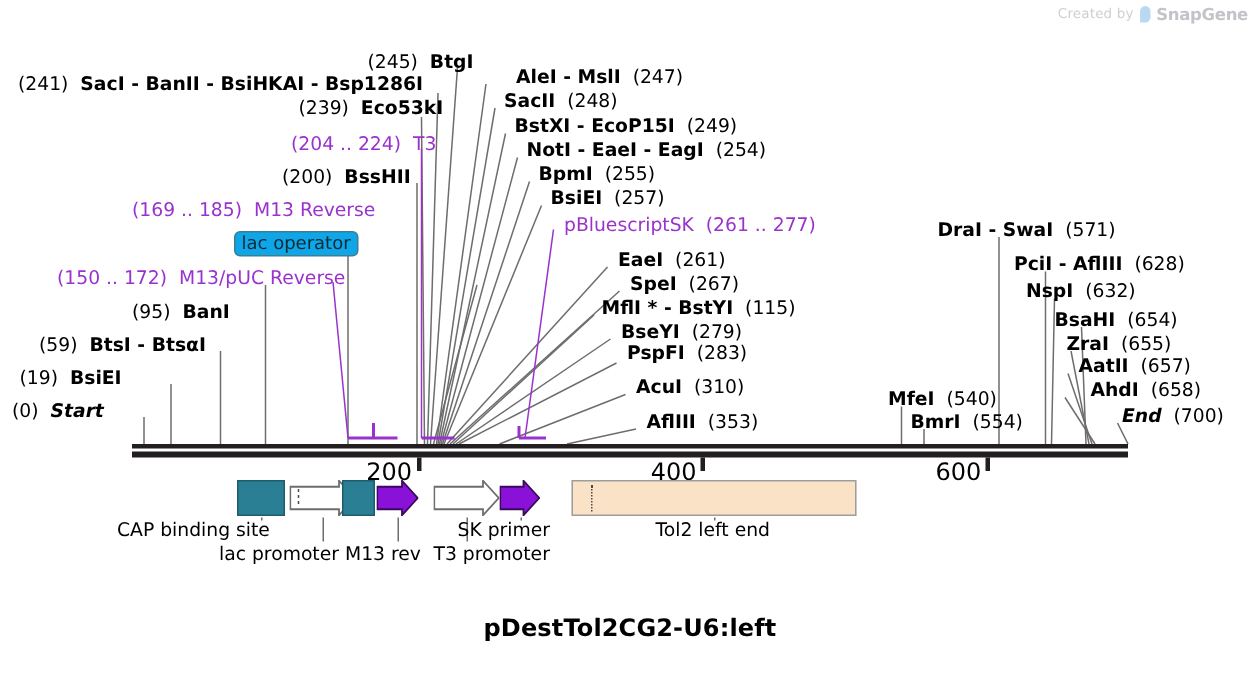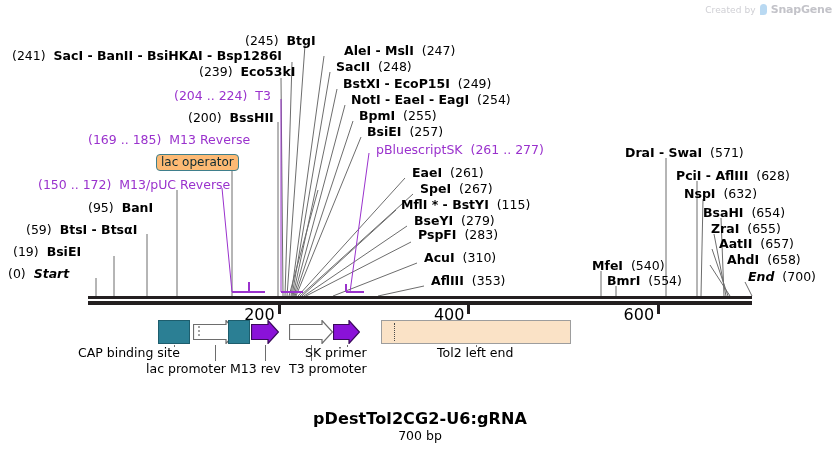--- a/index.html
+++ b/index.html
@@ -63,21 +63,21 @@
   .lbl.purple, .lbl.purple .pos, .lbl.purple .enz {
     color: #9a32cd;
     font-weight: normal;
   }
   .lbl.ital .enz {
     font-style: italic;
     font-weight: bold;
   }
   .lbl.boxed {
     border: 1px solid #3f7f8c;
-    background: #fdba74;
+    background: #0ea5e9;
     border-radius: 4px;
     padding: 1px 4px 2px 4px;
     font-size: 12px;
     color: #0d2a30;
     line-height: 12px;
   }
   
   svg.leaders {
     position: absolute;
     left: 0; top: 0;
@@ -299,21 +299,21 @@
 
   <div id="labels">
       <div class="lbl ital" style="left: 8px; top: 267px;"><span class="pos">(0)</span>&nbsp;&nbsp;<span class="enz">Start</span></div>
       <div class="lbl" style="left: 13px; top: 245px;"><span class="pos">(19)</span>&nbsp;&nbsp;<span class="enz">BsiEI</span></div>
       <div class="lbl" style="left: 26px; top: 223px;"><span class="pos">(59)</span>&nbsp;&nbsp;<span class="enz">BtsI  -  BtsαI</span></div>
       <div class="lbl" style="left: 88px; top: 201px;"><span class="pos">(95)</span>&nbsp;&nbsp;<span class="enz">BanI</span></div>
       <div class="lbl purple" style="left: 38px; top: 178px;"><span class="pos">(150 .. 172)</span>&nbsp;&nbsp;<span class="enz">M13/pUC Reverse</span></div>
       <div class="lbl boxed" style="left: 156px; top: 154px;"><span>lac operator</span></div>
       <div class="lbl purple" style="left: 88px; top: 133px;"><span class="pos">(169 .. 185)</span>&nbsp;&nbsp;<span class="enz">M13 Reverse</span></div>
       <div class="lbl" style="left: 188px; top: 111px;"><span class="pos">(200)</span>&nbsp;&nbsp;<span class="enz">BssHII</span></div>
-      <div class="lbl purple" style="left: 174px; top: 89px;"><span class="pos">(204 .. 224)</span>&nbsp;&nbsp;<span class="enz">T3</span></div>
+      <div class="lbl purple" style="left: 194px; top: 89px;"><span class="pos">(204 .. 224)</span>&nbsp;&nbsp;<span class="enz">T3</span></div>
       <div class="lbl" style="left: 199px; top: 65px;"><span class="pos">(239)</span>&nbsp;&nbsp;<span class="enz">Eco53kI</span></div>
       <div class="lbl" style="left: 12px; top: 49px;"><span class="pos">(241)</span>&nbsp;&nbsp;<span class="enz">SacI  -  BanII  -  BsiHKAI  -  Bsp1286I</span></div>
       <div class="lbl" style="left: 245px; top: 34px;"><span class="pos">(245)</span>&nbsp;&nbsp;<span class="enz">BtgI</span></div>
       <div class="lbl" style="left: 344px; top: 44px;"><span class="enz">AleI  -  MslI</span>&nbsp;&nbsp;<span class="pos">(247)</span></div>
       <div class="lbl" style="left: 336px; top: 60px;"><span class="enz">SacII</span>&nbsp;&nbsp;<span class="pos">(248)</span></div>
       <div class="lbl" style="left: 343px; top: 77px;"><span class="enz">BstXI  -  EcoP15I</span>&nbsp;&nbsp;<span class="pos">(249)</span></div>
       <div class="lbl" style="left: 351px; top: 93px;"><span class="enz">NotI  -  EaeI  -  EagI</span>&nbsp;&nbsp;<span class="pos">(254)</span></div>
       <div class="lbl" style="left: 359px; top: 109px;"><span class="enz">BpmI</span>&nbsp;&nbsp;<span class="pos">(255)</span></div>
       <div class="lbl" style="left: 367px; top: 125px;"><span class="enz">BsiEI</span>&nbsp;&nbsp;<span class="pos">(257)</span></div>
       <div class="lbl purple" style="left: 376px; top: 143px;"><span class="enz">pBluescriptSK</span>&nbsp;&nbsp;<span class="pos">(261 .. 277)</span></div>
@@ -329,16 +329,15 @@
       <div class="lbl" style="left: 625px; top: 146px;"><span class="enz">DraI  -  SwaI</span>&nbsp;&nbsp;<span class="pos">(571)</span></div>
       <div class="lbl" style="left: 676px; top: 169px;"><span class="enz">PciI  -  AflIII</span>&nbsp;&nbsp;<span class="pos">(628)</span></div>
       <div class="lbl" style="left: 684px; top: 187px;"><span class="enz">NspI</span>&nbsp;&nbsp;<span class="pos">(632)</span></div>
       <div class="lbl" style="left: 703px; top: 206px;"><span class="enz">BsaHI</span>&nbsp;&nbsp;<span class="pos">(654)</span></div>
       <div class="lbl" style="left: 711px; top: 222px;"><span class="enz">ZraI</span>&nbsp;&nbsp;<span class="pos">(655)</span></div>
       <div class="lbl" style="left: 719px; top: 237px;"><span class="enz">AatII</span>&nbsp;&nbsp;<span class="pos">(657)</span></div>
       <div class="lbl" style="left: 727px; top: 253px;"><span class="enz">AhdI</span>&nbsp;&nbsp;<span class="pos">(658)</span></div>
       <div class="lbl ital" style="left: 748px; top: 270px;"><span class="enz">End</span>&nbsp;&nbsp;<span class="pos">(700)</span></div>
     </div>
 
-  <div class="title" style="top:409px">pDestTol2CG2-U6:gRNA</div>
-  <div class="subtitle" style="top:428px">700 bp</div>
+  <div class="title" style="top:409px">pDestTol2CG2-U6:left</div>
 
 </div>
 
 </body></html>

